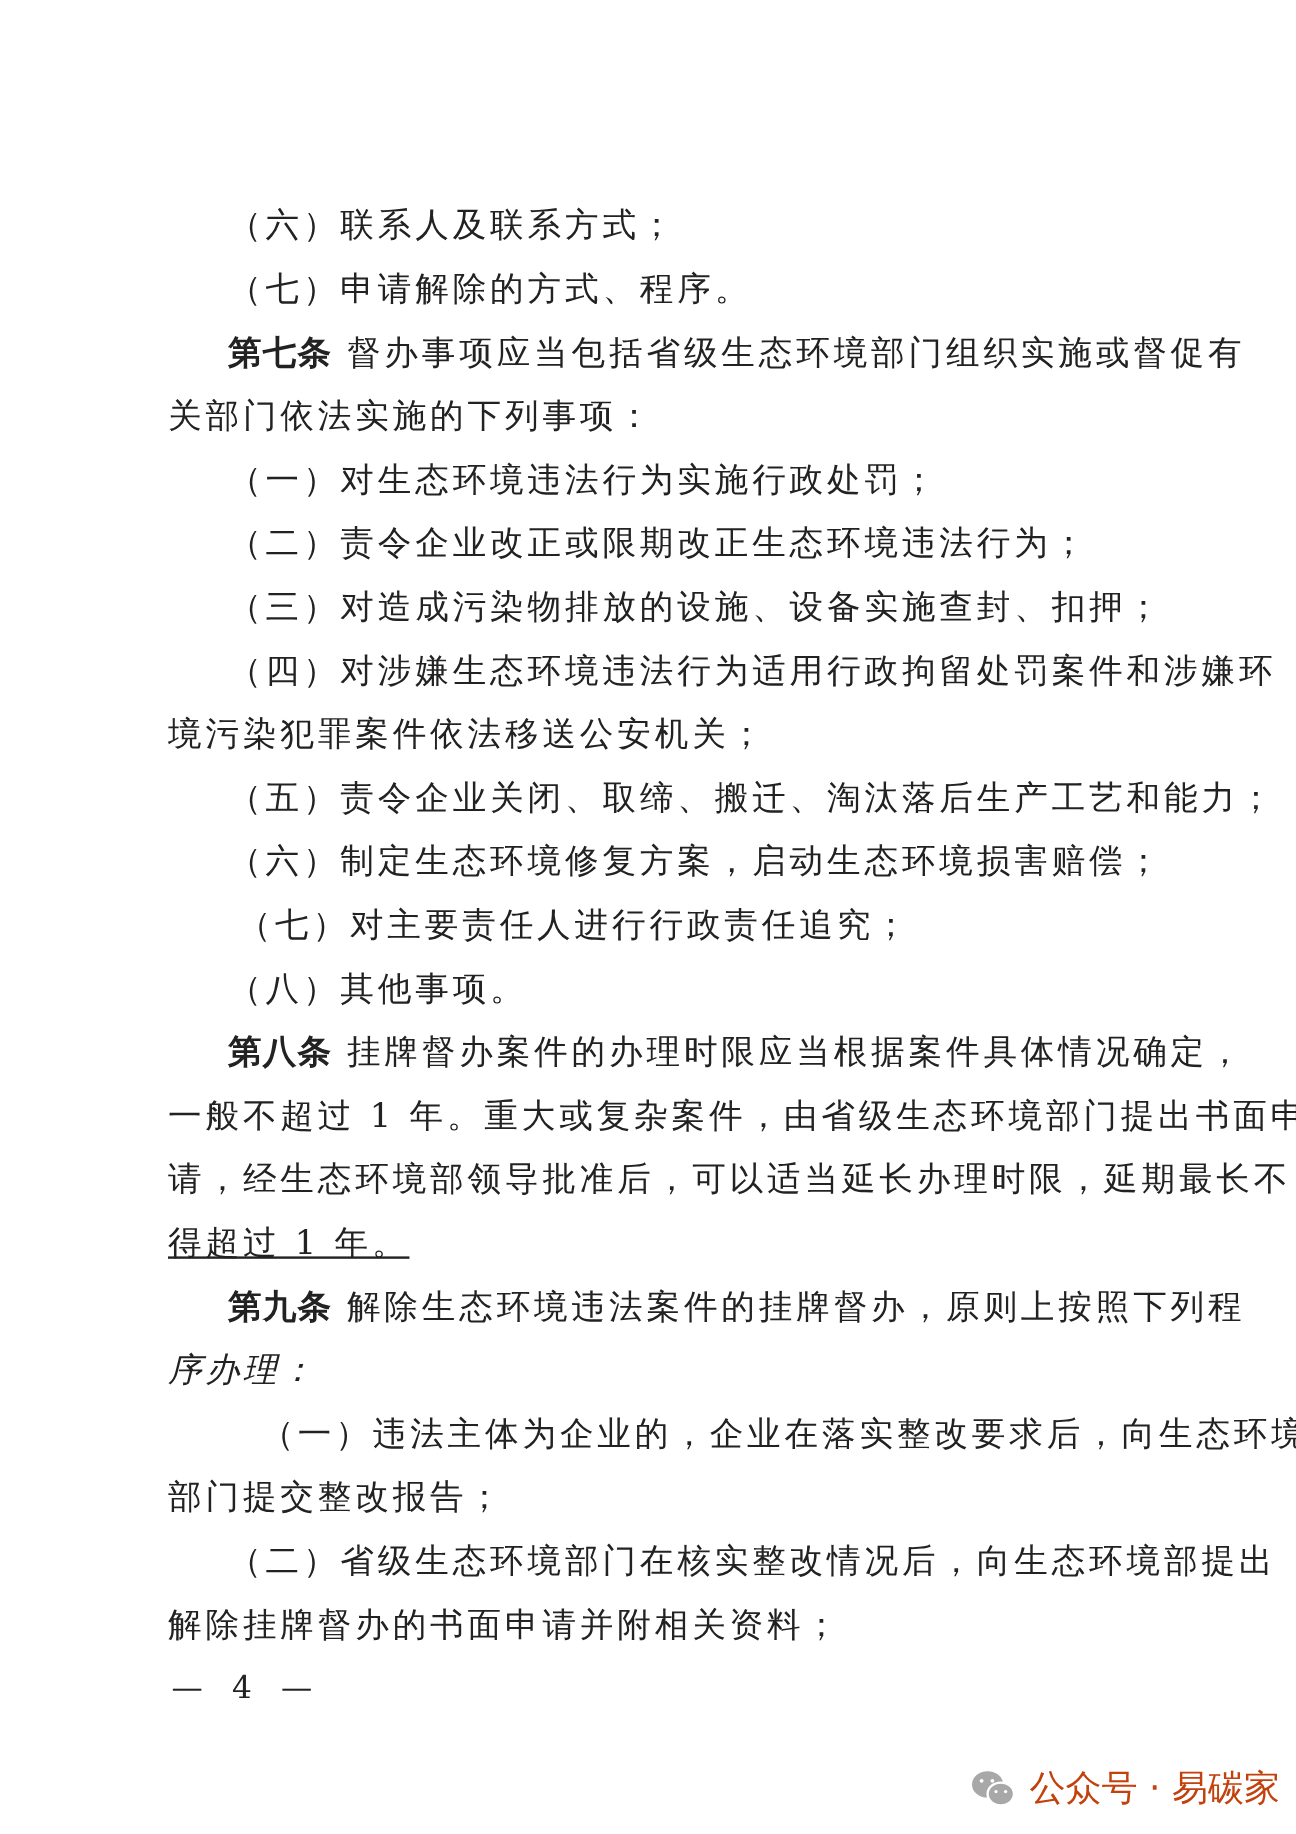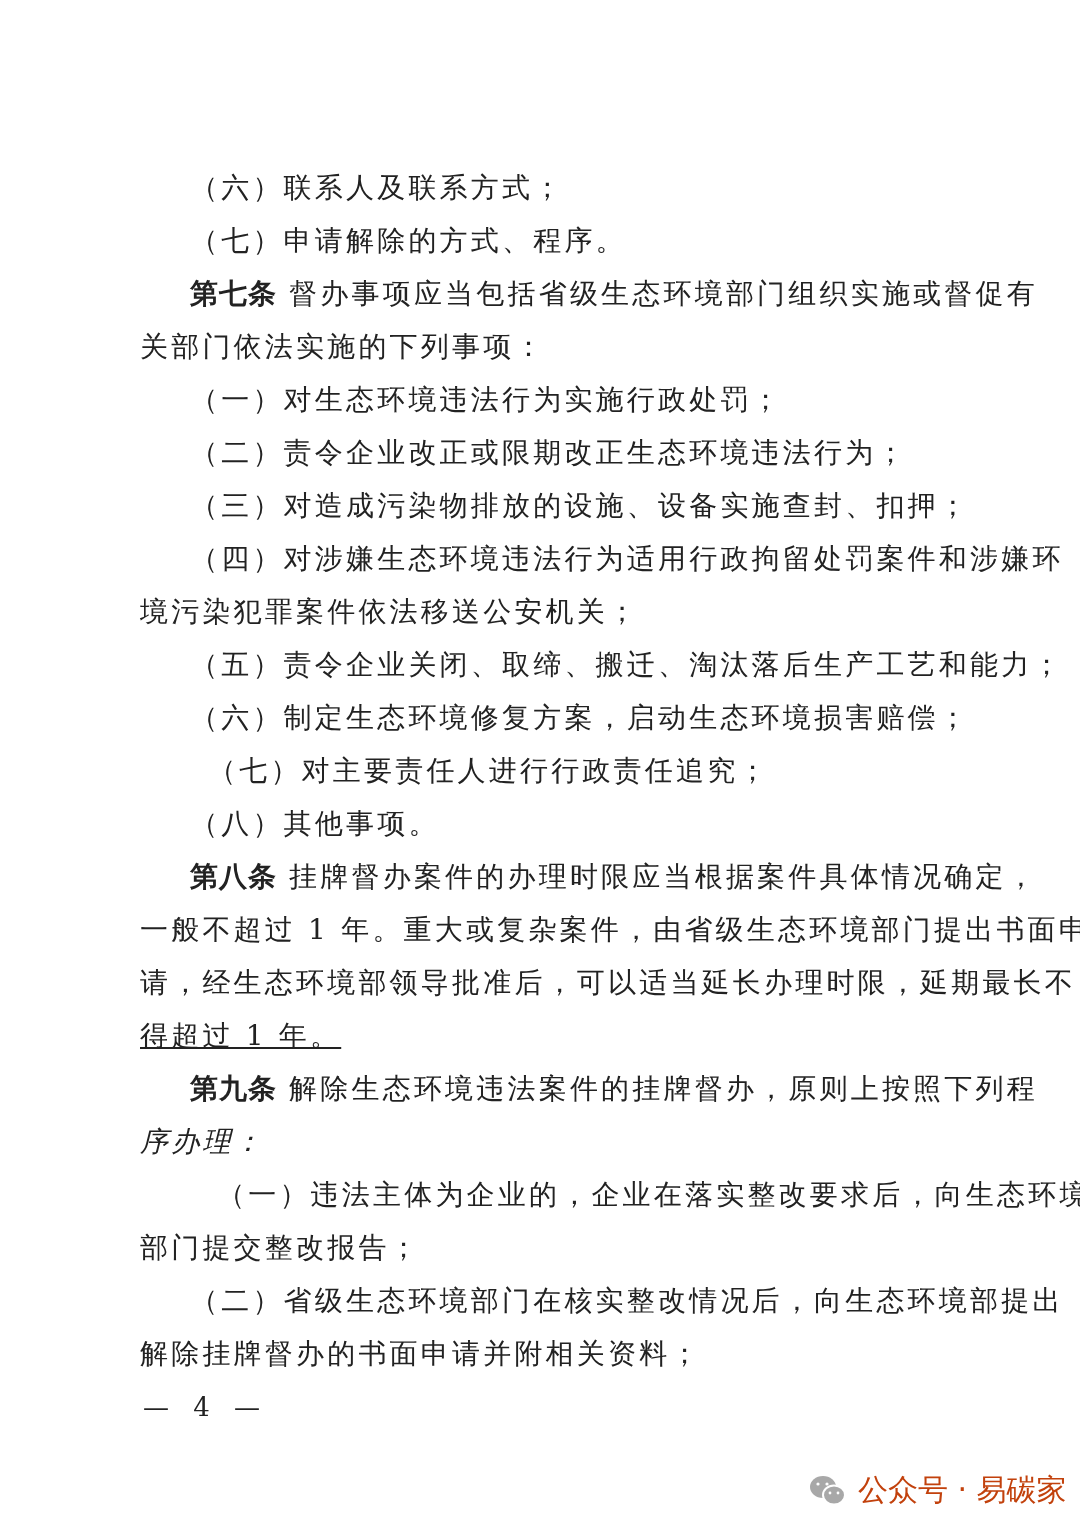--- a/index.html
+++ b/index.html
@@ -20,21 +20,21 @@
     <div class="line" style="top: 221px; left: 190px;"><span>（七）申请解除的方式、程序。</span></div>
     <div class="line" style="top: 274px; left: 190px;"><span class="bold">第七条</span><span> 督办事项应当包括省级生态环境部门组织实施或督促有</span></div>
     <div class="line" style="top: 327px; left: 140px;"><span>关部门依法实施的下列事项：</span></div>
     <div class="line" style="top: 380px; left: 190px;"><span>（一）对生态环境违法行为实施行政处罚；</span></div>
     <div class="line" style="top: 433px; left: 190px;"><span>（二）责令企业改正或限期改正生态环境违法行为；</span></div>
     <div class="line" style="top: 486px; left: 190px;"><span>（三）对造成污染物排放的设施、设备实施查封、扣押；</span></div>
     <div class="line" style="top: 539px; left: 190px;"><span>（四）对涉嫌生态环境违法行为适用行政拘留处罚案件和涉嫌环</span></div>
     <div class="line" style="top: 592px; left: 140px;"><span>境污染犯罪案件依法移送公安机关；</span></div>
     <div class="line" style="top: 645px; left: 190px;"><span>（五）责令企业关闭、取缔、搬迁、淘汰落后生产工艺和能力；</span></div>
     <div class="line" style="top: 698px; left: 190px;"><span>（六）制定生态环境修复方案，启动生态环境损害赔偿；</span></div>
-    <div class="line" style="top: 751px; left: 208px;"><span>（七）对主要责任人进行行政责任追究；</span></div>
+    <div class="line" style="top: 751px; left: 198px;"><span>（七）对主要责任人进行行政责任追究；</span></div>
     <div class="line" style="top: 804px; left: 190px;"><span>（八）其他事项。</span></div>
     <div class="line" style="top: 857px; left: 190px;"><span class="bold">第八条</span><span> 挂牌督办案件的办理时限应当根据案件具体情况确定，</span></div>
     <div class="line" style="top: 910px; left: 140px;"><span>一般不超过 1 年。重大或复杂案件，由省级生态环境部门提出书面申</span></div>
     <div class="line" style="top: 963px; left: 140px;"><span>请，经生态环境部领导批准后，可以适当延长办理时限，延期最长不</span></div>
     <div class="line" style="top: 1016px; left: 140px; text-decoration: underline;"><span>得超过 1 年。</span></div>
     <div class="line" style="top: 1069px; left: 190px;"><span class="bold">第九条</span><span> 解除生态环境违法案件的挂牌督办，原则上按照下列程</span></div>
     <div class="line" style="top: 1122px; left: 140px; font-style: italic;"><span>序办理：</span></div>
     <div class="line" style="top: 1175px; left: 190px; margin-left: 27px;"><span>（一）违法主体为企业的，企业在落实整改要求后，向生态环境</span></div>
     <div class="line" style="top: 1228px; left: 140px;"><span>部门提交整改报告；</span></div>
     <div class="line" style="top: 1281px; left: 190px;"><span>（二）省级生态环境部门在核实整改情况后，向生态环境部提出</span></div>

